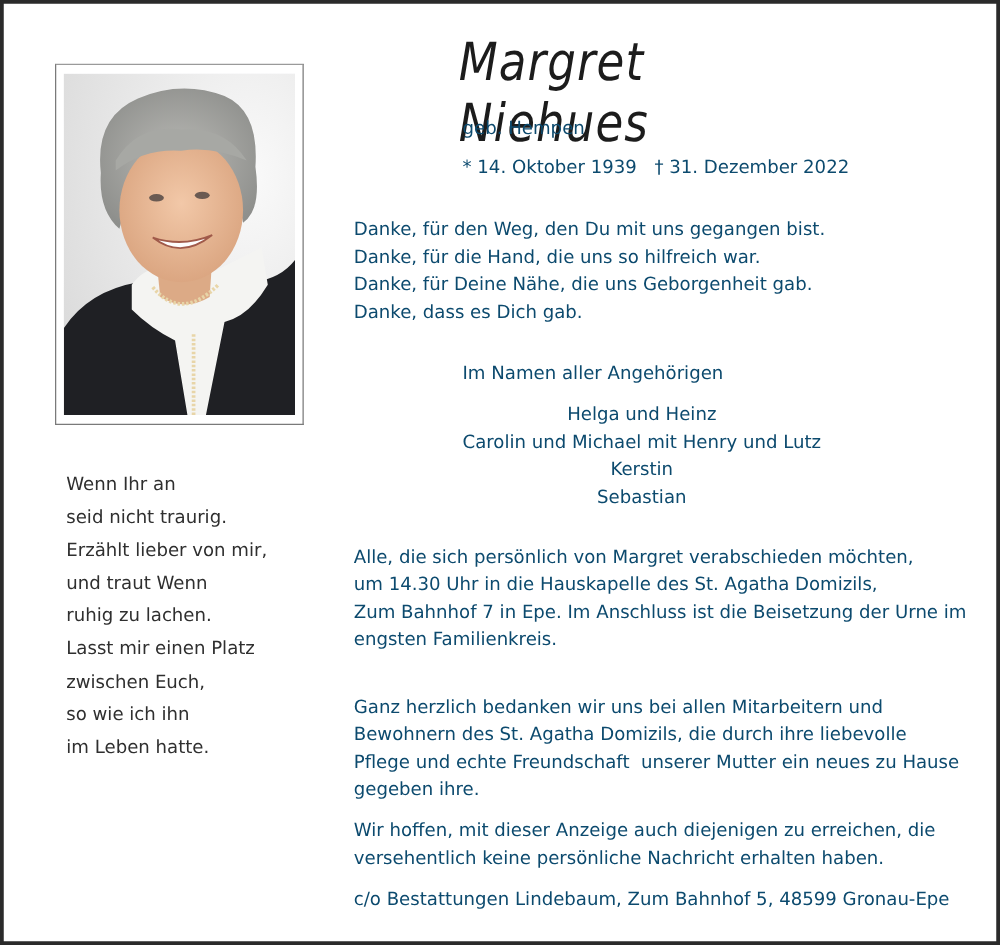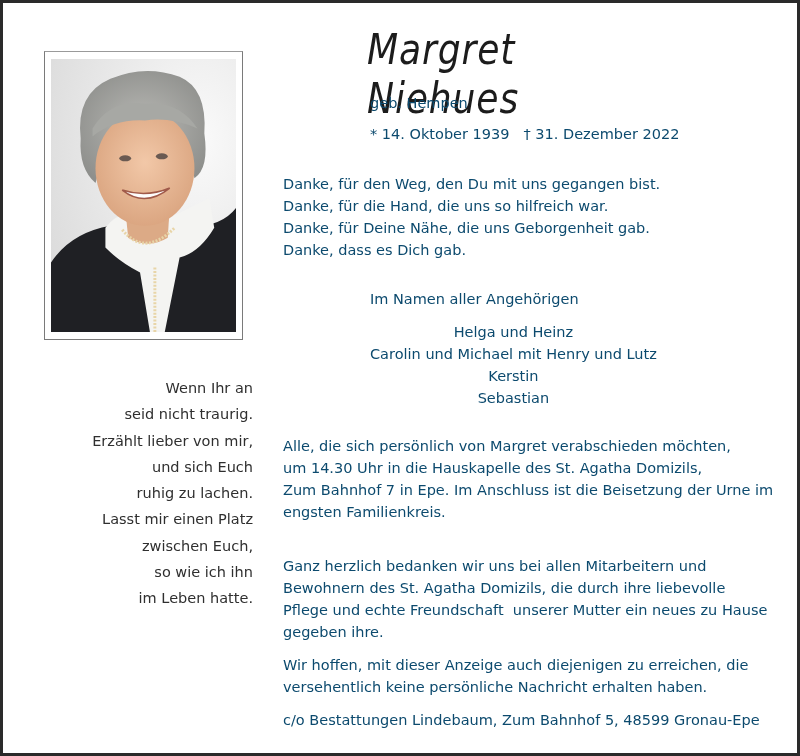--- a/index.html
+++ b/index.html
@@ -35,21 +35,21 @@
   .block div { white-space: nowrap; }
   .thanks { left: 280px; top: 170px; }
   .signoff { left: 367px; top: 285px; text-align: right; }
   .family { left: 367px; top: 318px; text-align: center; }
   .funeral { left: 280px; top: 432px; }
   .gratitude { left: 280px; top: 552px; }
   .hope { left: 280px; top: 651px; }
   .address { left: 280px; top: 706px; }
 
   .poem {
-    position: absolute; left: 50px; top: 372px; width: 200px; text-align: right;
+    position: absolute; left: 50px; top: 372px; width: 200px; text-align: left;
     font-size: 14.5px; line-height: 26.3px; color: #2f2f2f;
   }
   .poem div { white-space: nowrap; }
 </style>
 </head>
 <body>
 
 <div class="page">
 
   <div class="photo-frame">
@@ -134,21 +134,21 @@
     <div>Wir hoffen, mit dieser Anzeige auch diejenigen zu erreichen, die</div>
     <div>versehentlich keine persönliche Nachricht erhalten haben.</div>
   </div>
 
   <div class="block text address">c/o Bestattungen Lindebaum, Zum Bahnhof 5, 48599 Gronau-Epe</div>
 
   <div class="poem">
     <div>Wenn Ihr an</div>
     <div>seid nicht traurig.</div>
     <div>Erzählt lieber von mir,</div>
-    <div>und sich Euch</div>
+    <div>und traut Wenn</div>
     <div>ruhig zu lachen.</div>
     <div>Lasst mir einen Platz</div>
     <div>zwischen Euch,</div>
     <div>so wie ich ihn</div>
     <div>im Leben hatte.</div>
   </div>
 
 </div>
 
 </body></html>

